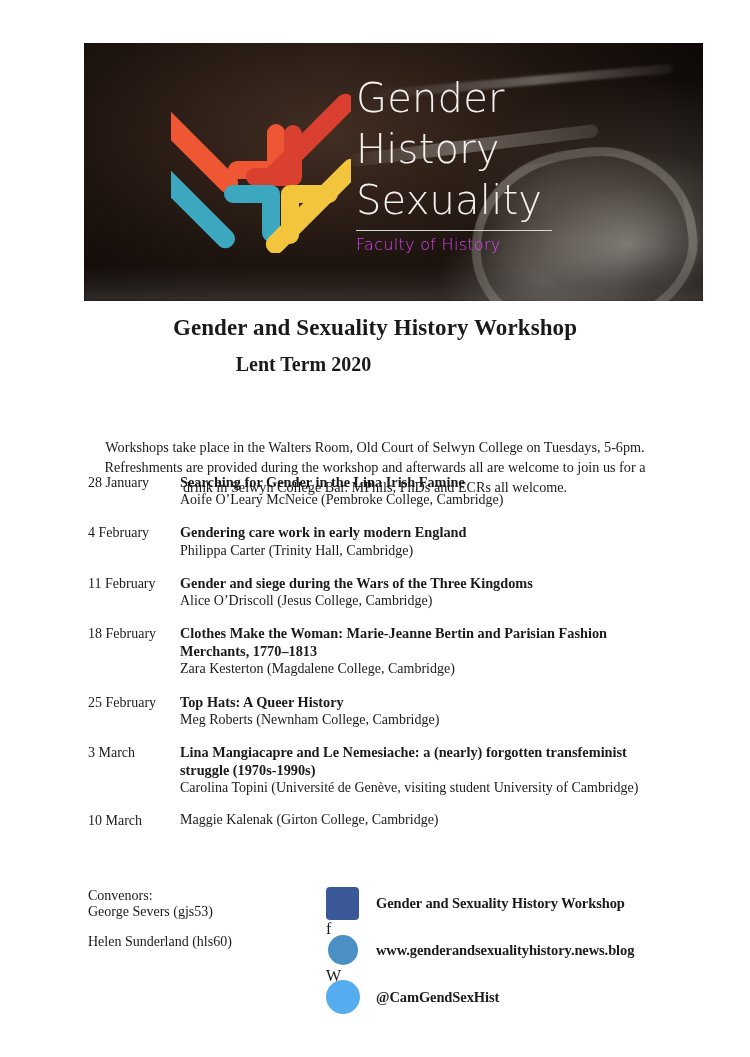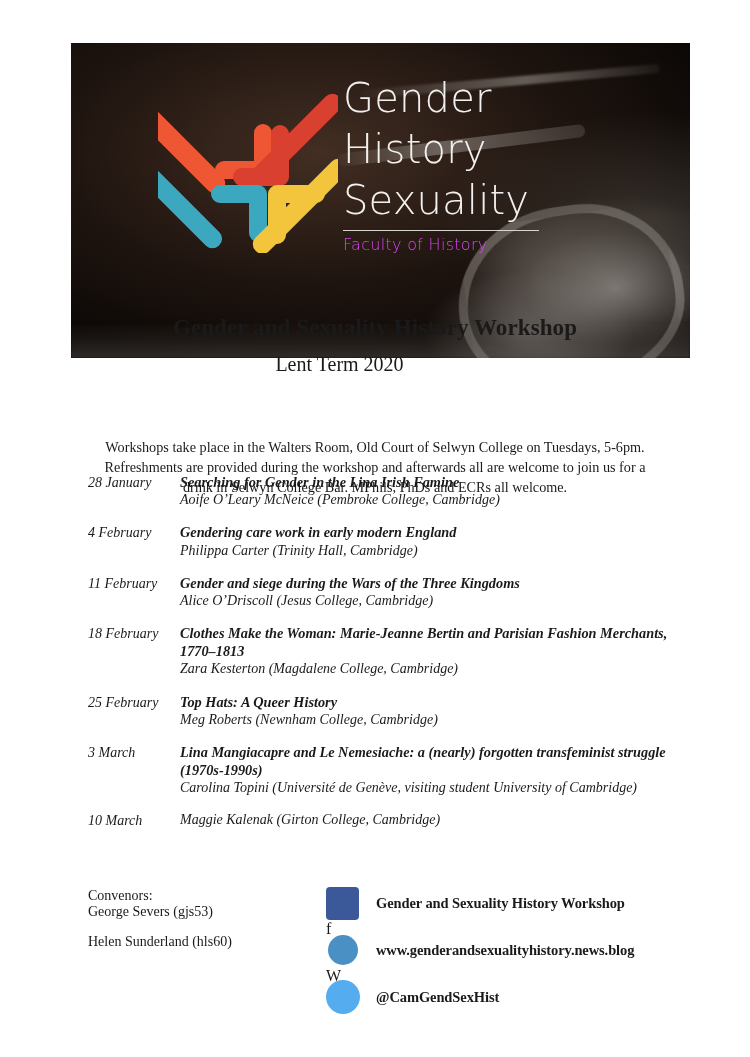--- a/index.html
+++ b/index.html
@@ -12,24 +12,24 @@
     height: 1057px;
     position: relative;
     font-family: "Liberation Serif", "DejaVu Serif", serif;
     color: #1a1a1a;
     overflow: hidden;
   }
 
   
   .banner {
     position: absolute;
-    left: 71px;
+    left: 84px;
     top: 43px;
     width: 619px;
-    height: 315px;
+    height: 258px;
     overflow: hidden;
     background: #1a120e;
   }
   .banner-photo {
     position: absolute;
     inset: 0;
     background:
       radial-gradient(ellipse 200px 130px at 88% 78%, rgba(200,195,188,0.55) 0%, rgba(120,112,105,0.25) 45%, rgba(0,0,0,0) 72%),
       radial-gradient(ellipse 150px 90px at 74% 92%, rgba(180,175,170,0.40) 0%, rgba(0,0,0,0) 70%),
       radial-gradient(ellipse 320px 150px at 95% 55%, rgba(90,84,78,0.45) 0%, rgba(0,0,0,0) 70%),
@@ -130,22 +130,21 @@
     font-weight: bold;
     letter-spacing: 0.1px;
   }
   .doc-subtitle {
     position: absolute;
     left: 0;
     top: 353px;
     width: 607px;
     text-align: center;
     font-size: 20px;
-    font-weight: normal;
-    padding-left: 36px;
+    font-weight: bold;
   }
   .intro {
     position: absolute;
     left: 88px;
     top: 392px;
     width: 574px;
     text-align: center;
     font-size: 14.2px;
     line-height: 1.42;
     margin-top: 45px;
@@ -155,21 +154,20 @@
   .schedule {
     position: absolute;
     left: 88px;
     top: 473px;
     width: 585px;
   }
   .entry {
     display: flex;
     align-items: flex-start;
     margin-bottom: 14px;
-    font-style: italic;
   }
   .entry-date {
     width: 92px;
     flex: 0 0 92px;
     font-size: 14px;
     line-height: 1.35;
     padding-top: 1px;
   }
   .entry-body {
     flex: 1 1 auto;

